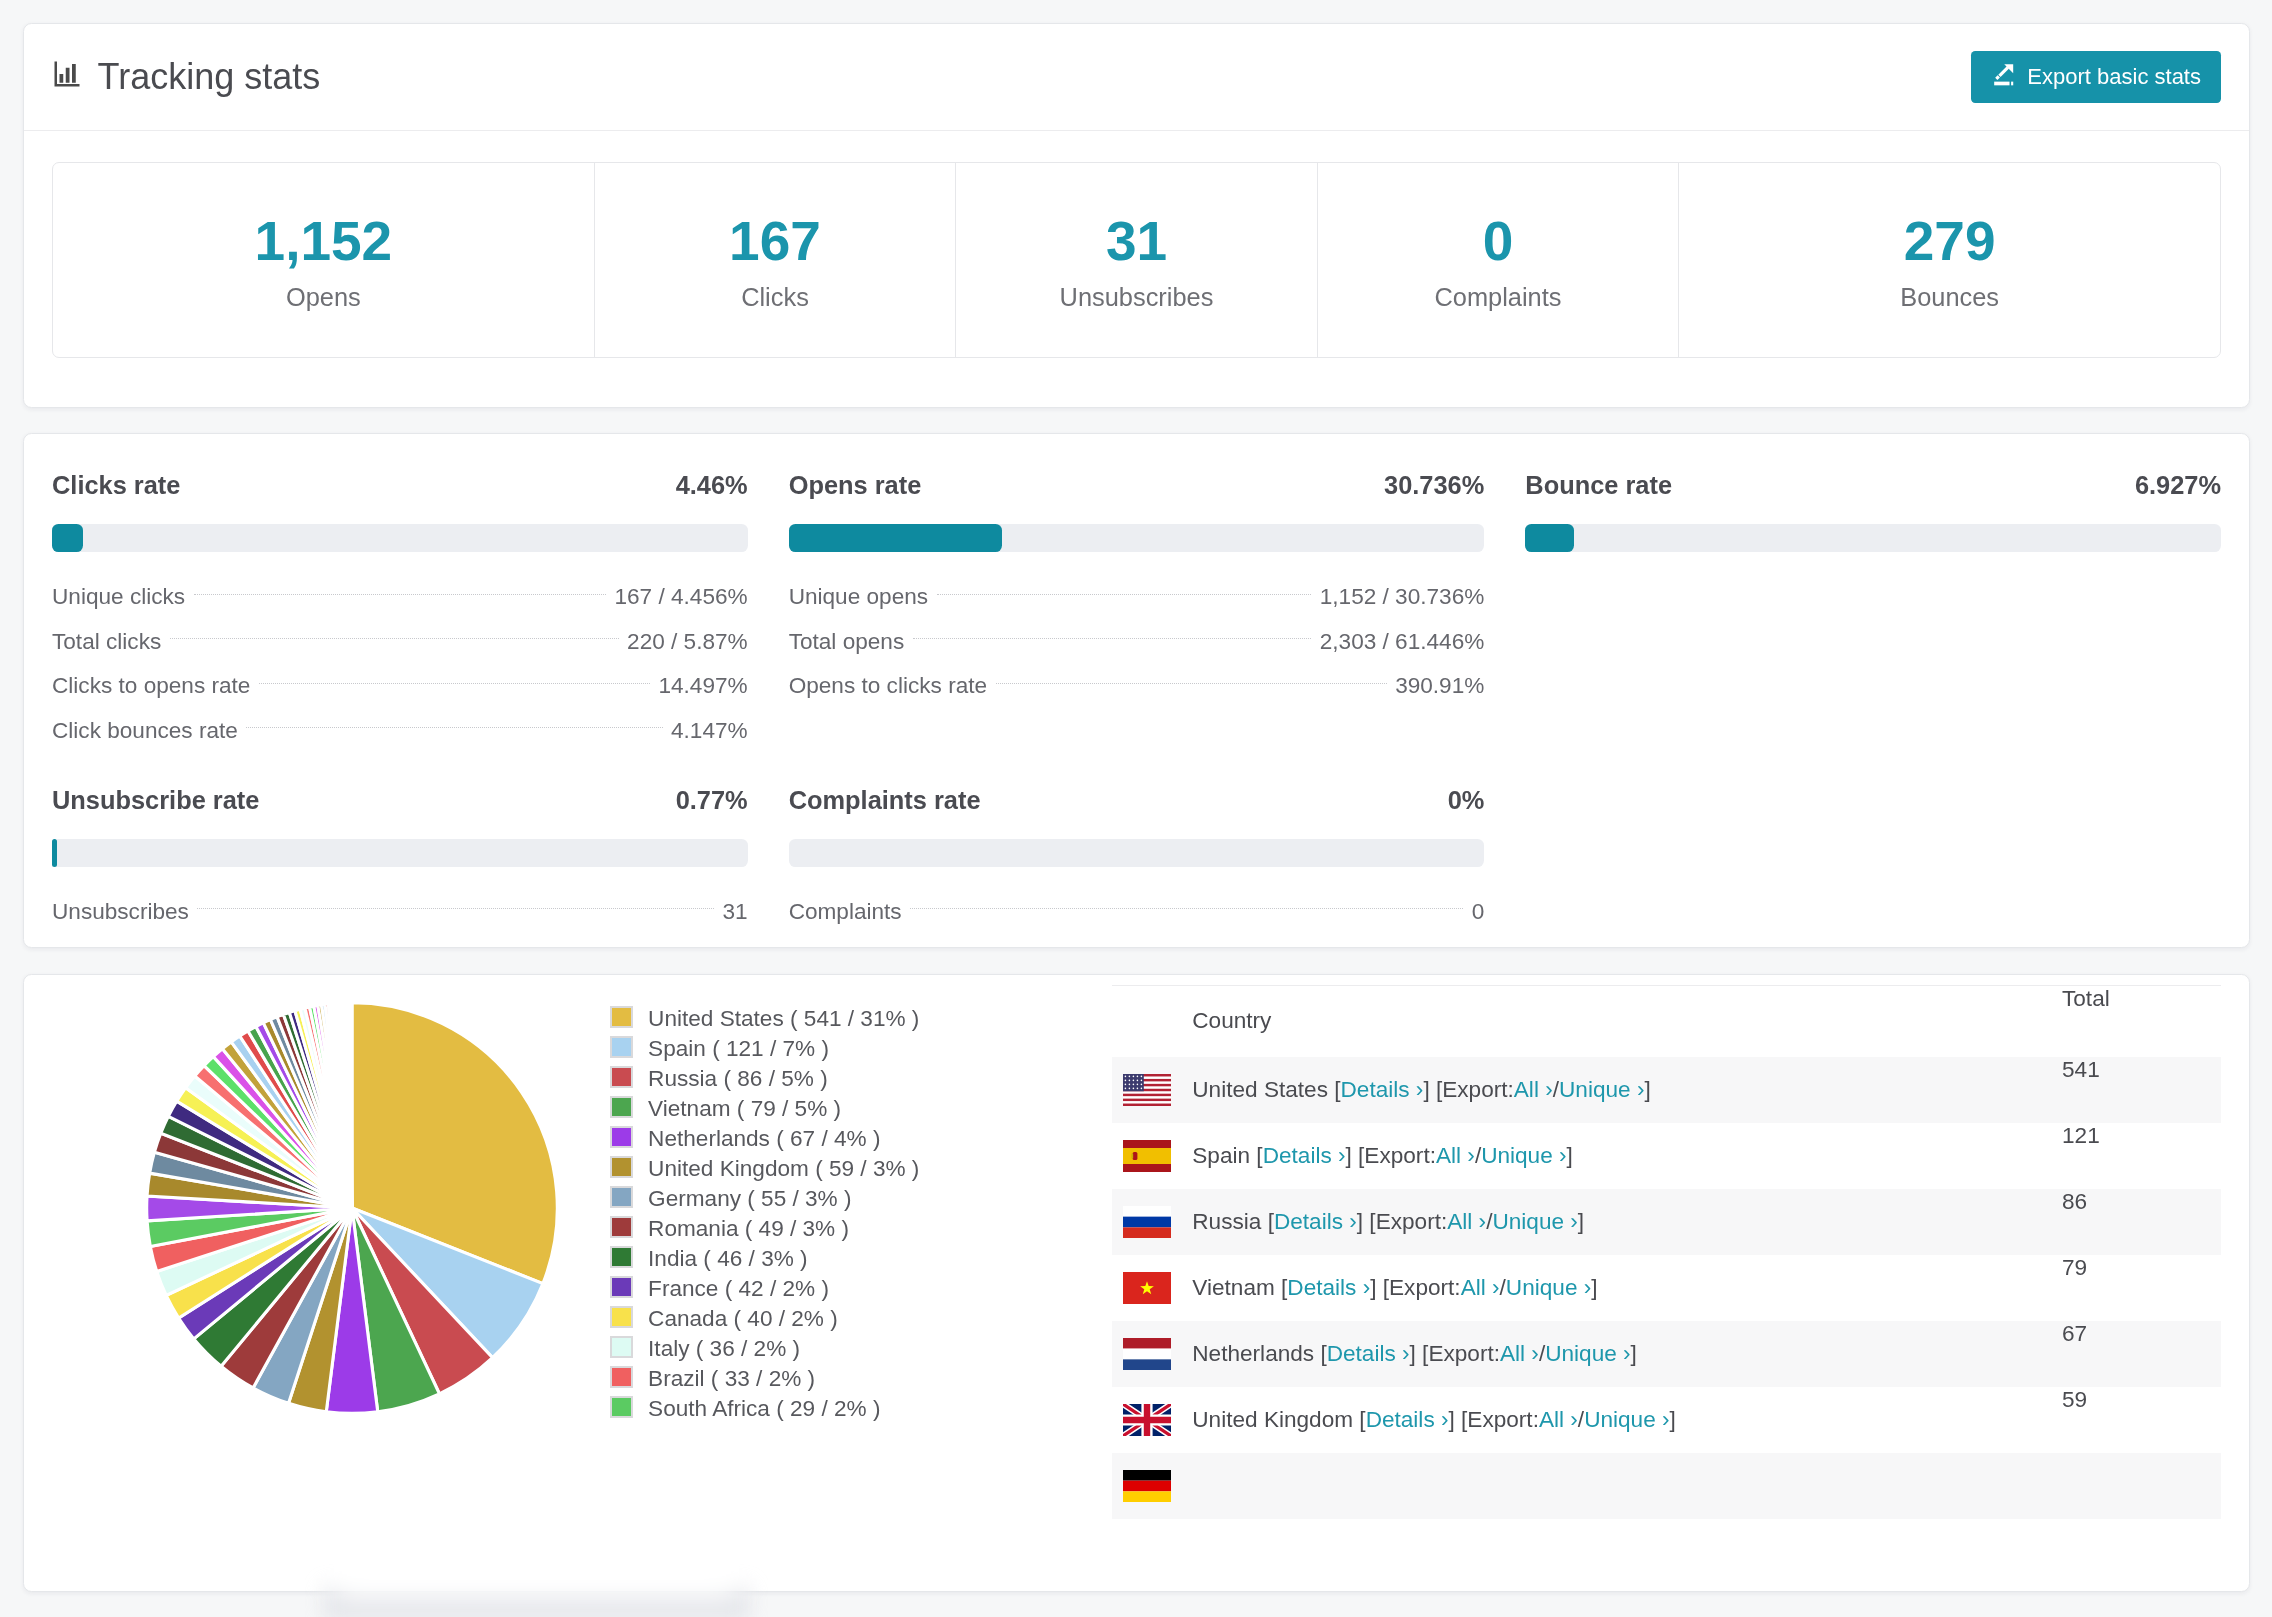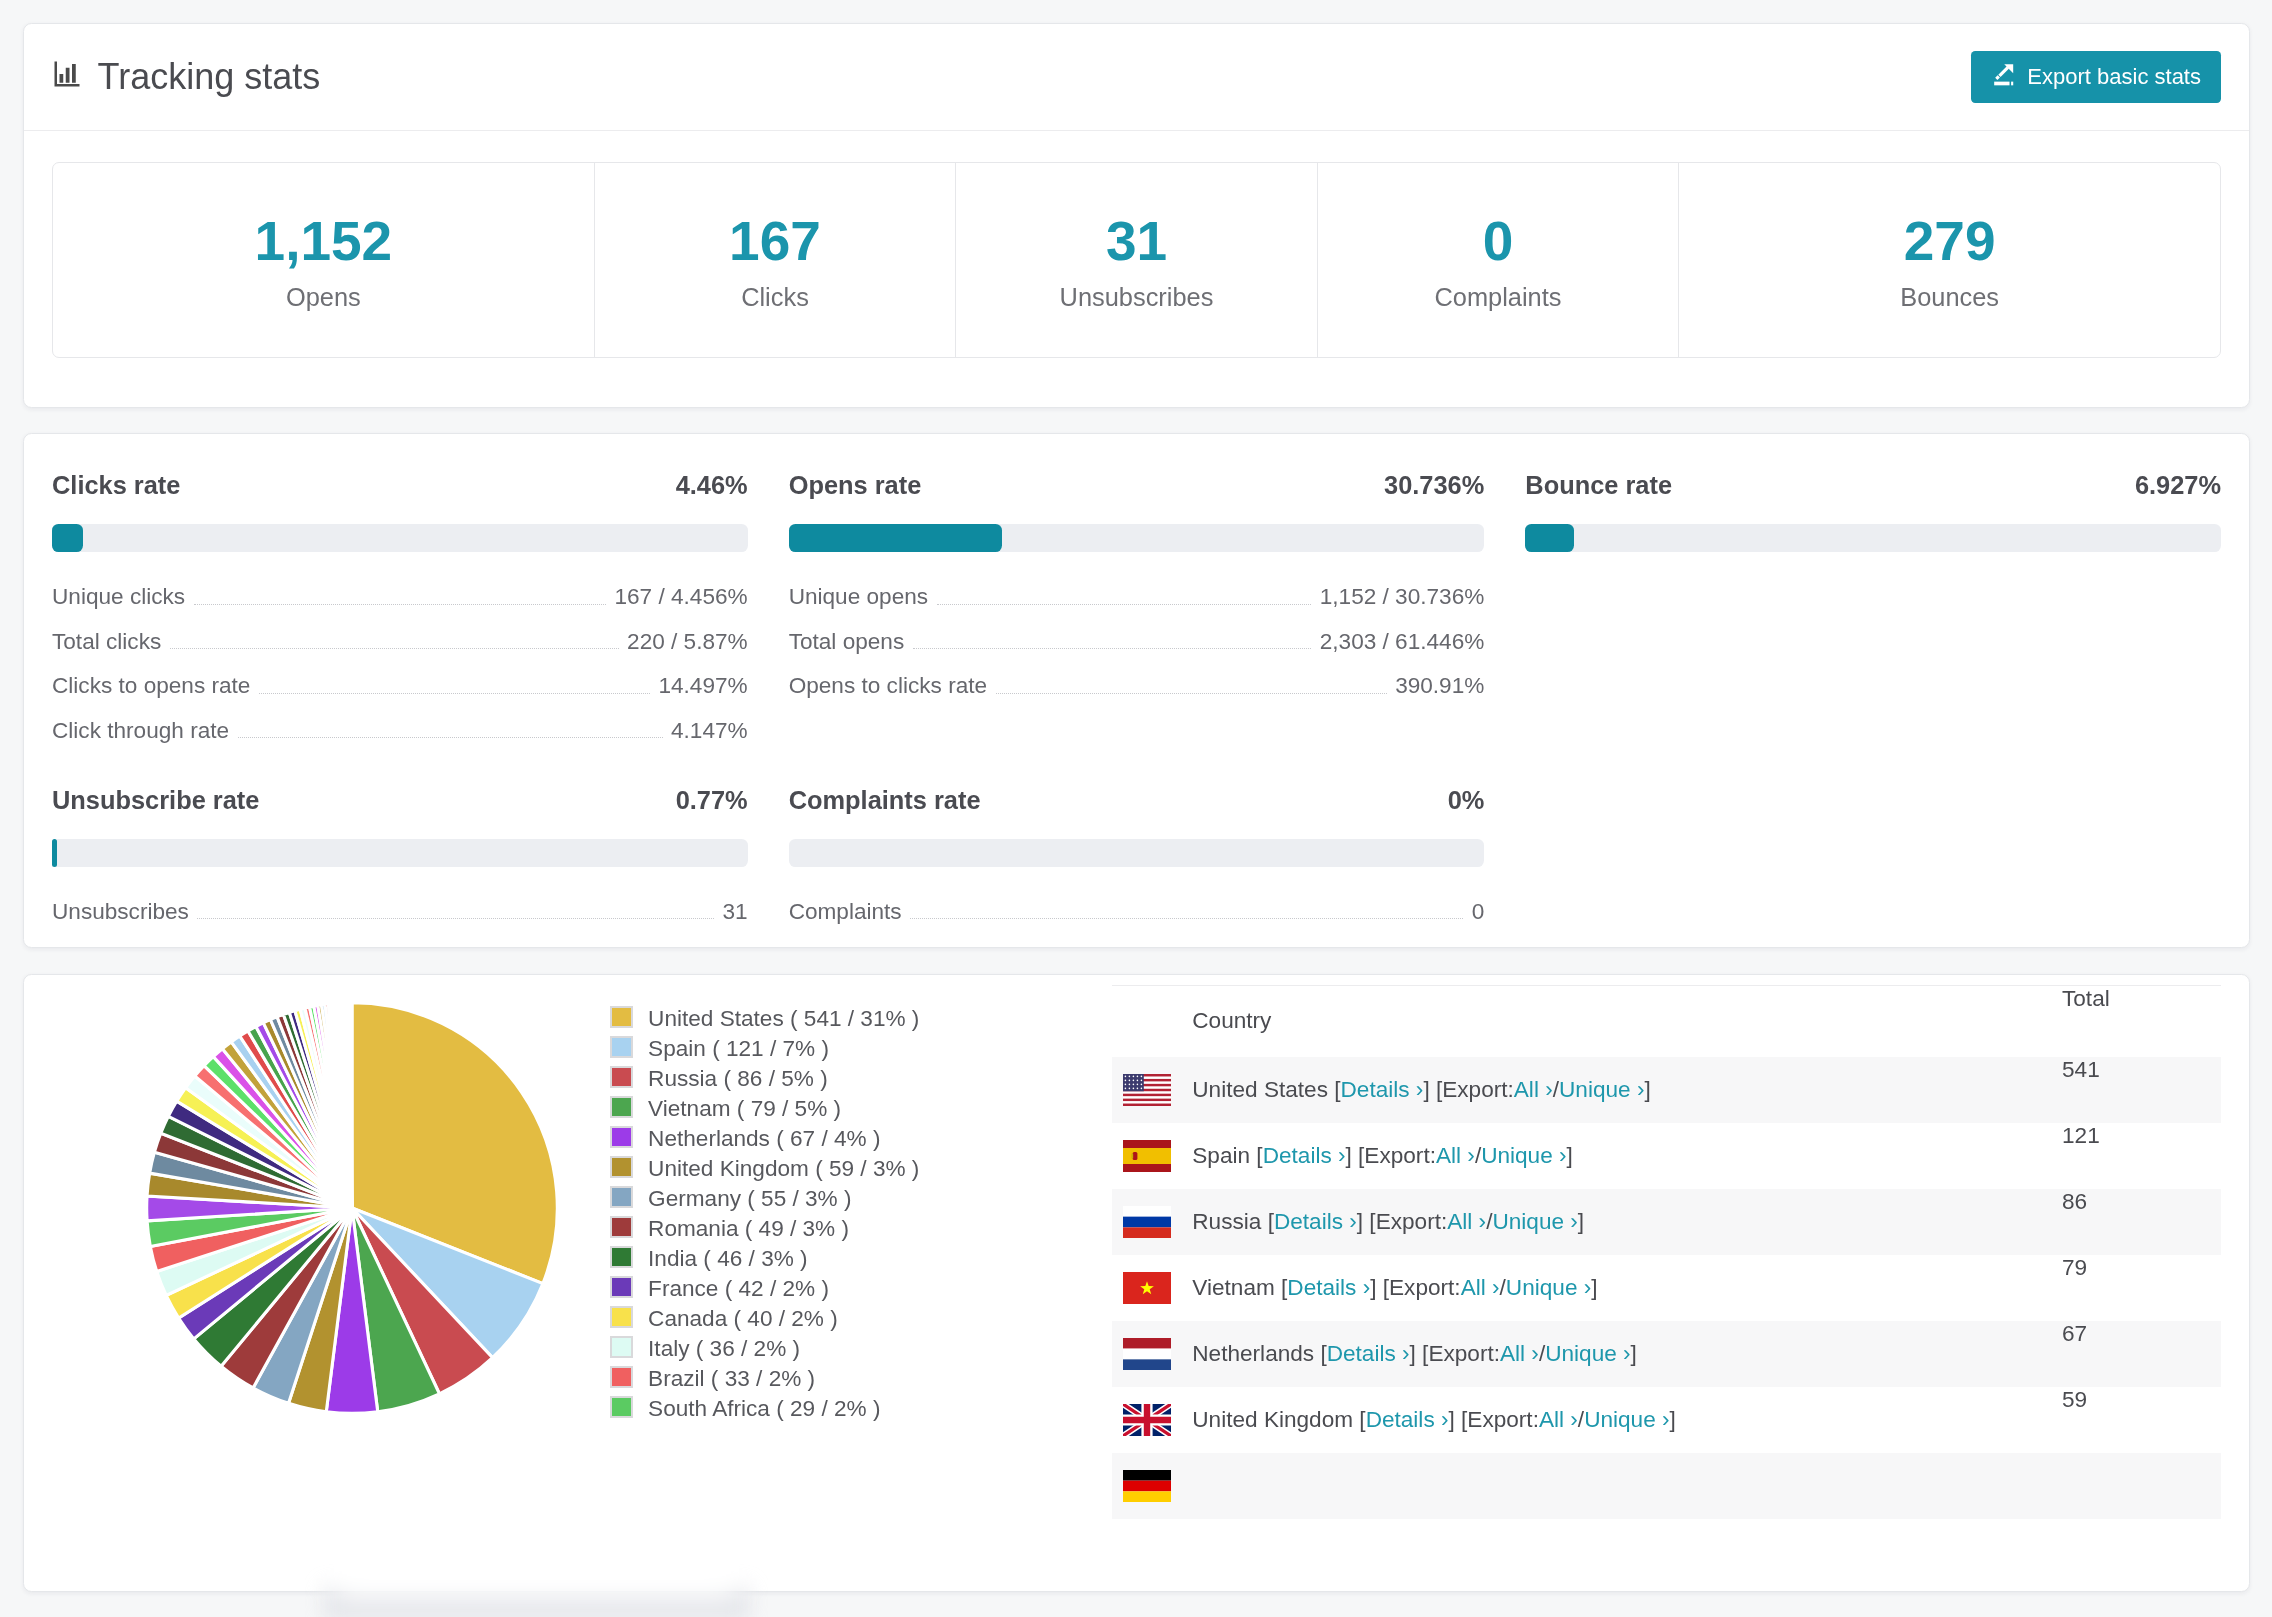--- a/index.html
+++ b/index.html
@@ -30,21 +30,21 @@
 
   
   #card-rates { margin-top:25.4px; height:515px; }
   .rates-grid { padding:37px 28px 0; display:grid; grid-template-columns:repeat(3,1fr);
                 column-gap:41px; row-gap:42px; }
   .rate-head { display:flex; justify-content:space-between; align-items:baseline;
                font-size:25.4px; font-weight:700; color:#4a4b51; }
   .rate-bar { margin-top:24px; height:28px; background:#eceef2; border-radius:6.4px; }
   .rate-fill { height:100%; background:#0e8a9f; border-radius:6.4px; }
   .rate-rows { margin-top:32px; }
-  .rate-row { display:flex; align-items:flex-end; font-size:22.6px; color:#66676d; margin-top:18.4px; }
+  .rate-row { display:flex; align-items:center; font-size:22.6px; color:#66676d; margin-top:18.4px; }
   .rate-row:first-child { margin-top:0; }
   .leader { flex:1; border-bottom:1.4px dotted #c8c9cd; margin:0 8.5px 5.6px; }
 
   
   #card-geo { margin-top:25.4px; height:618px; overflow:hidden; }
   #card-geo .card-header { height:88px; justify-content:flex-start; }
   .geo-body { display:flex; padding:10px 28px 0; }
   .pie-wrap { width:558px; flex:0 0 auto; }
   .pie-wrap svg { display:block; margin:4.2px 0 0 81px; }
   .legend { width:431px; flex:0 0 auto; padding-top:21px; }
@@ -147,21 +147,21 @@
     <span>220 / 5.87%</span>
   </div>
 
   <div class="rate-row">
     <span>Clicks to opens rate</span>
     <span class="leader"></span>
     <span>14.497%</span>
   </div>
 
   <div class="rate-row">
-    <span>Click through rate</span>
+    <span>Click bounces rate</span>
     <span class="leader"></span>
     <span>4.147%</span>
   </div>
 </div>
   </div>
 
   <div class="rate-section">
     <div class="rate-head">
       <span class="rate-title">Opens rate</span>
       <span class="rate-value">30.736%</span>

